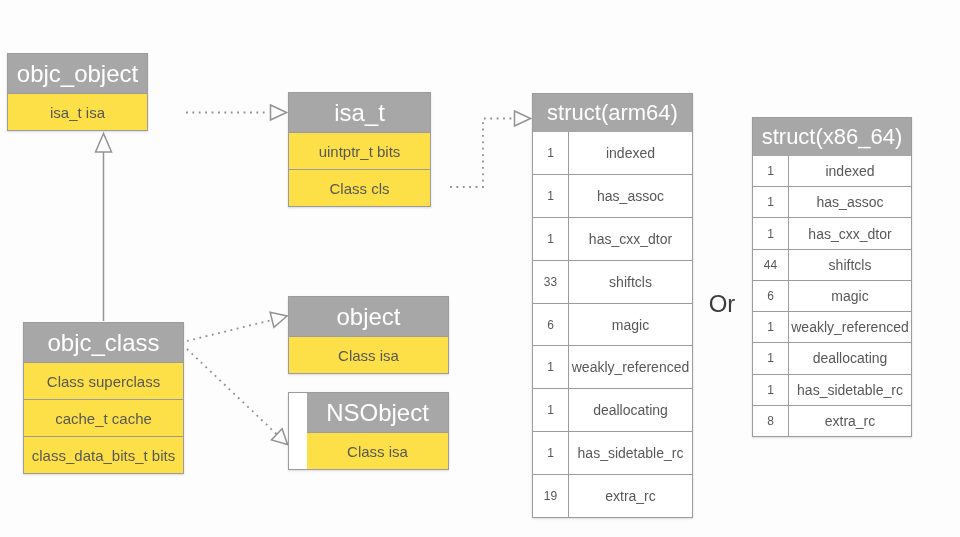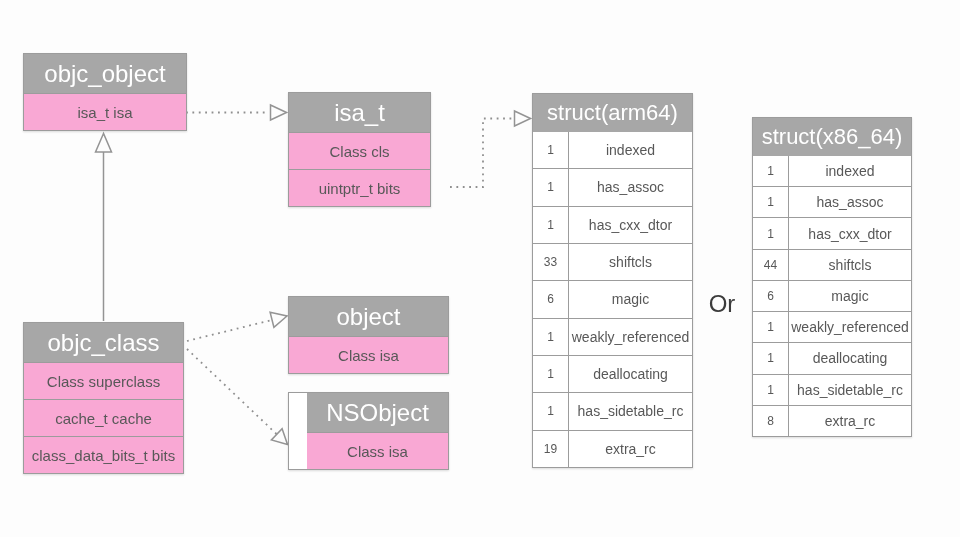--- a/index.html
+++ b/index.html
@@ -18,21 +18,21 @@
     box-shadow:0 1px 2px rgba(0,0,0,.14);
   }
   .uml-title {
     height:39px; background:var(--header-bg); color:var(--header-text);
     display:flex; align-items:center; justify-content:center;
     font-size:24px; font-weight:400;
   }
   .uml-field {
     height:37px; display:flex; align-items:center; justify-content:center;
     font-size:15px; color:var(--row-text); border-top:1px solid var(--border);
-    background:#f9a8d4;
+    background:#fde047;
   }
 
   .bits {
     position:absolute; background:#fff; border:1px solid var(--border);
     box-shadow:0 1px 2px rgba(0,0,0,.14); display:flex; flex-direction:column;
   }
   .bits-title {
     height:38px; background:var(--header-bg); color:var(--header-text);
     display:flex; align-items:center; justify-content:center;
     font-size:22px; font-weight:400; white-space:nowrap;
@@ -82,49 +82,49 @@
       <line x1="187" y1="341" x2="272" y2="320" stroke="#8f8f8f" stroke-width="1.8" stroke-dasharray="1.8,4.6"></line>
       <polygon points="287,316 273.9,327.3 270.1,312.3" fill="#fdfdfd" stroke="#949494" stroke-width="1.5"></polygon>
     </g>
 
     <g>
       <line x1="187" y1="349" x2="276.8" y2="434.3" stroke="#8f8f8f" stroke-width="1.8" stroke-dasharray="1.8,4.6"></line>
       <polygon points="287.5,444.5 271.4,439.9 282.1,428.7" fill="#fdfdfd" stroke="#949494" stroke-width="1.5"></polygon>
     </g>
   </svg>
 
-  <div class="uml" style="left:23px; top:53px; width:164px;">
+  <div class="uml" style="left:7px; top:53px; width:141px;">
     <div class="uml-title">objc_object</div>
     <div class="uml-field">isa_t isa</div>
   </div>
 
   <div class="uml" style="left:288px; top:92px; width:143px;">
     <div class="uml-title">isa_t</div>
+    <div class="uml-field">uintptr_t bits</div>
     <div class="uml-field">Class cls</div>
-    <div class="uml-field">uintptr_t bits</div>
   </div>
 
   <div class="uml" style="left:288px; top:257px; width:161px;margin-top:39px;">
     <div class="uml-title">object</div>
     <div class="uml-field">Class isa</div>
   </div>
 
   <div class="uml" style="left:288px; top:392px; width:161px;padding-left:18px;">
     <div class="uml-title">NSObject</div>
     <div class="uml-field">Class isa</div>
   </div>
 
   <div class="uml" style="left:23px; top:322px; width:161px;">
     <div class="uml-title">objc_class</div>
     <div class="uml-field">Class superclass</div>
     <div class="uml-field">cache_t cache</div>
     <div class="uml-field">class_data_bits_t bits</div>
   </div>
 
-  <div class="bits" style="left:532px; top:93px; width:161px; height:375px;text-align:center;">
+  <div class="bits" style="left:532px; top:93px; width:161px; height:425px;text-align:center;">
     <div class="bits-title">struct(arm64)</div>
     <div class="bits-body">
       <div class="bits-row">
         <div class="bits-num">1</div>
         <div class="bits-label">indexed</div>
       </div>
       <div class="bits-row">
         <div class="bits-num">1</div>
         <div class="bits-label">has_assoc</div>
       </div>

